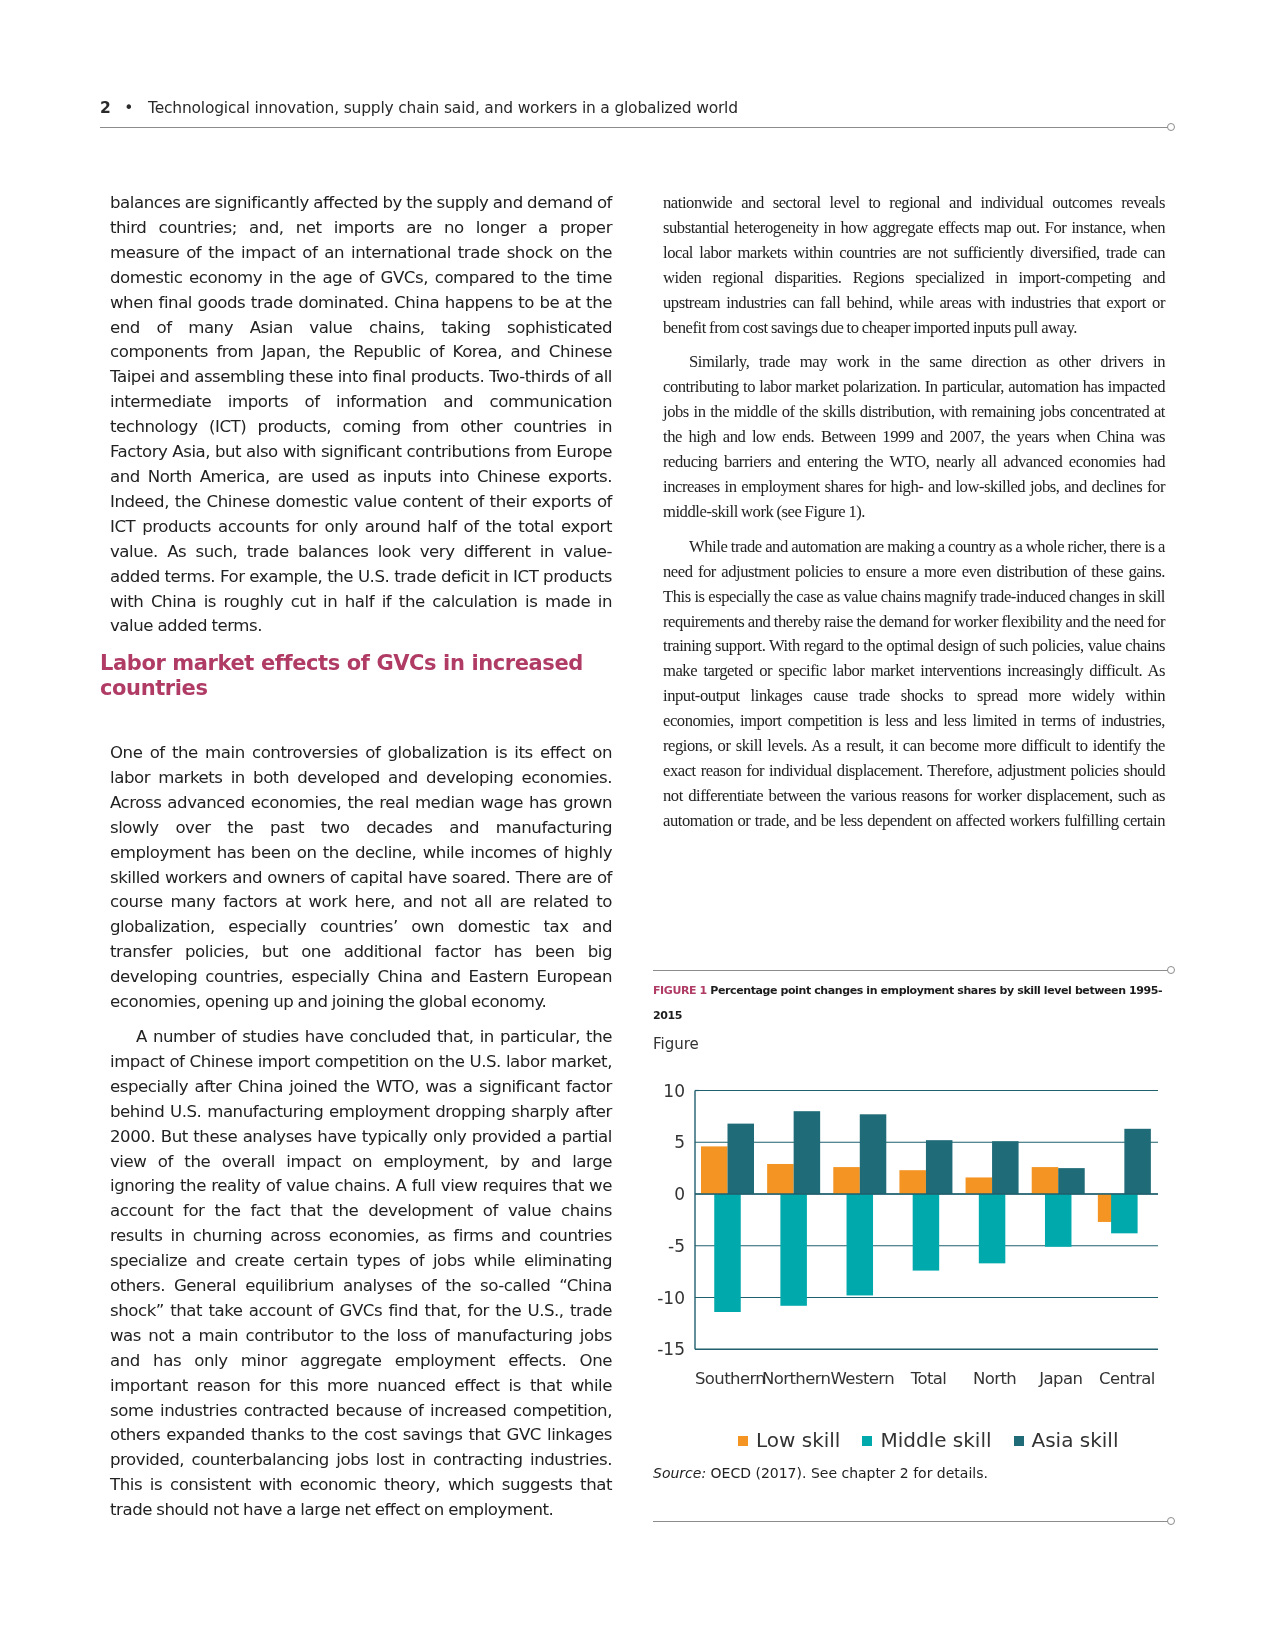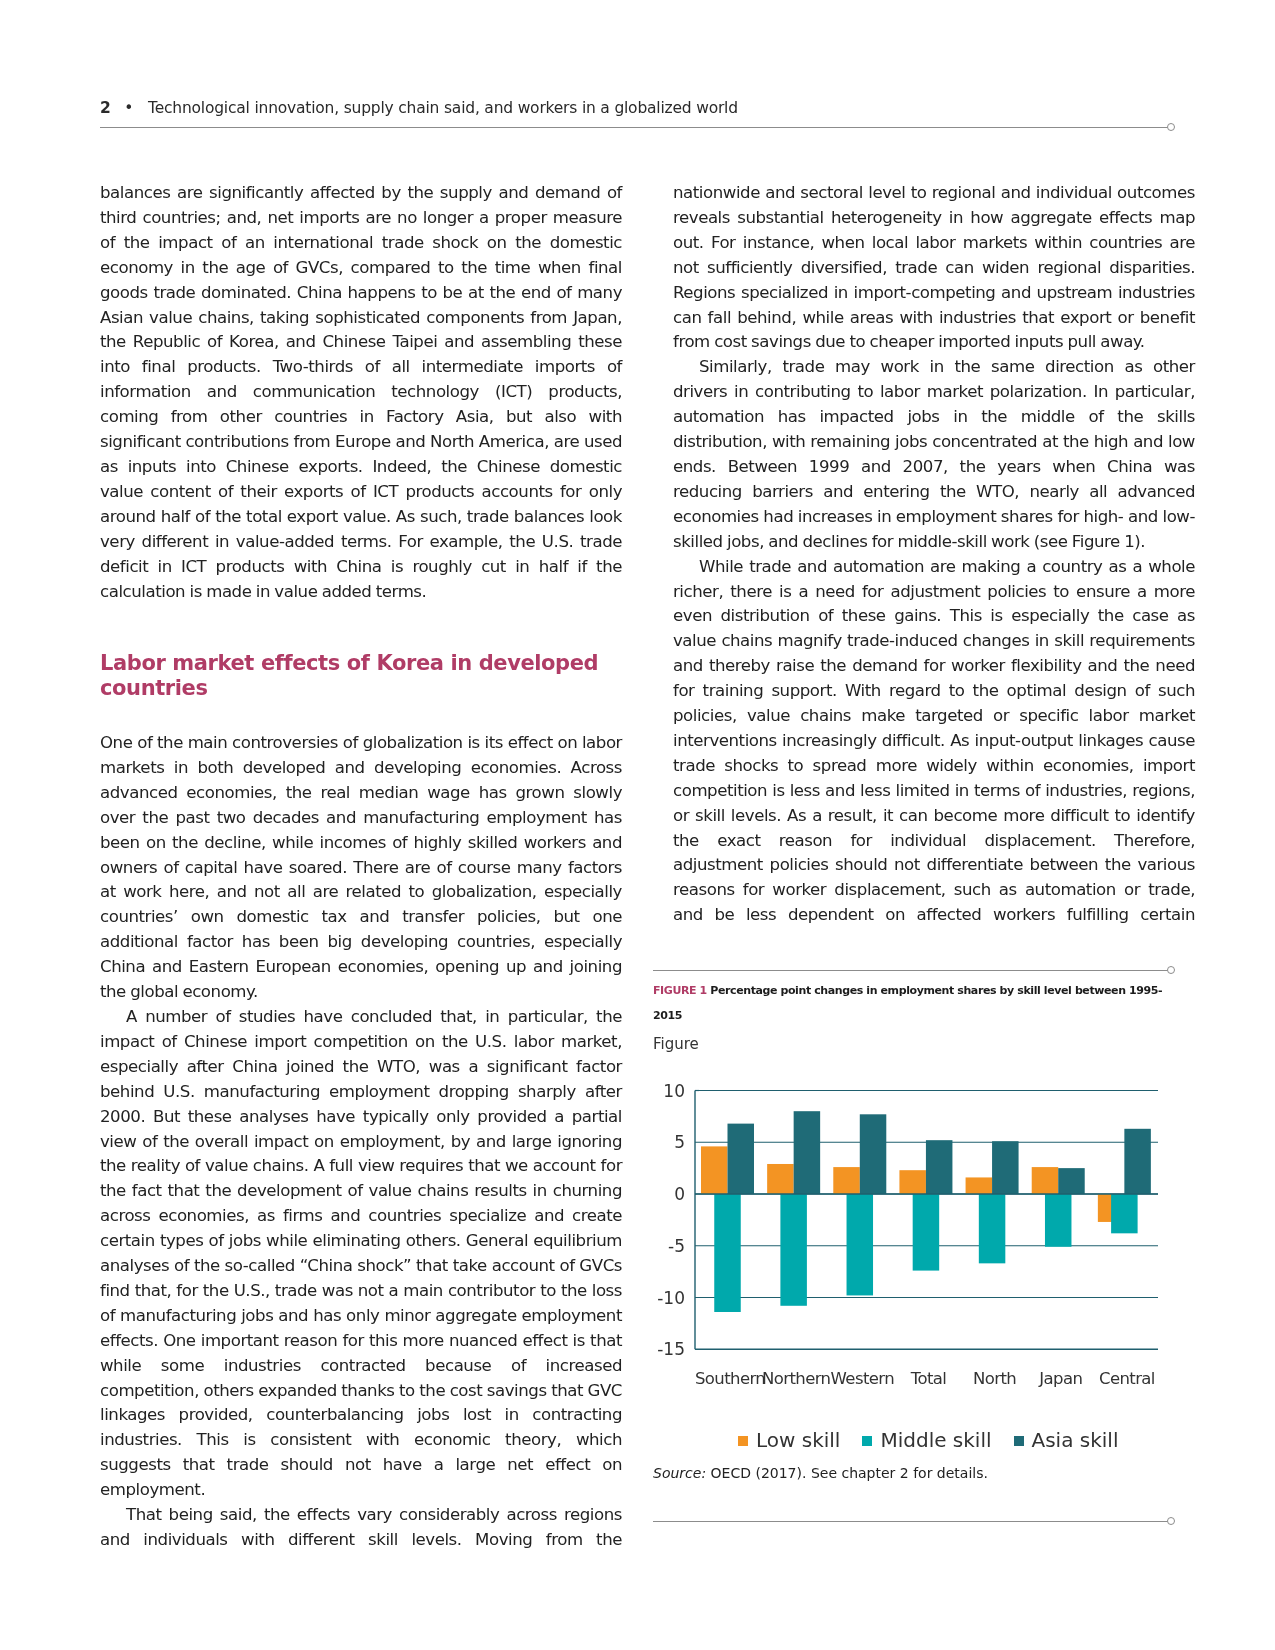--- a/index.html
+++ b/index.html
@@ -6,21 +6,21 @@
   body { width:1275px; height:1650px; position:relative; overflow:hidden;
          font-family:"DejaVu Sans", sans-serif; color:#1f1f1f; }
   .header { position:absolute; left:100px; top:99px; font-size:15.5px; color:#2a2a2a;
             font-family:"DejaVu Sans", sans-serif; letter-spacing:-0.2px; }
   .header .pg { font-weight:bold; margin-right:9px; }
   .header .bullet { margin-right:10px; }
   .rule { position:absolute; height:1px; background:#8c8c8c; }
   .rule-end { position:absolute; width:6px; height:6px; border:1.3px solid #8c8c8c; border-radius:50%; background:#fff; }
   .col { position:absolute; font-size:16.6px; line-height:24.9px; text-align:justify;
          font-family:"DejaVu Sans", sans-serif; letter-spacing:-0.45px; word-spacing:-0.5px; color:#222; }
-  .col p { margin:0; }
+  .col p { margin:10px; }
   .col p.indent { text-indent:26px; }
   .heading { position:absolute; left:100px; top:651px; width:520px; font-size:21px; line-height:25px;
              font-weight:bold; color:#b03c66; font-family:"DejaVu Sans", sans-serif; letter-spacing:-0.4px; }
   .fig-title { position:absolute; left:653px; top:979px; width:530px; font-size:11px; line-height:24.5px;
                font-weight:bold; color:#1c1c1c; letter-spacing:-0.4px; }
   .fig-title .fig-label { color:#b03c66; }
   .fig-unit { position:absolute; left:653px; top:1035px; font-size:15px; color:#333; }
   .chart { position:absolute; left:640px; top:1060px; width:540px; height:330px; }
   .legend { position:absolute; left:738px; top:1428px; font-size:20px; color:#333; white-space:nowrap; }
   .legend .item { display:inline-block; margin-right:22px;text-align:right; }
@@ -36,29 +36,28 @@
   <span class="bullet">•</span>
   <span>Technological innovation, supply chain said, and workers in a globalized world</span>
 </div>
 <div class="rule" style="left:100px; top:127px; width:1068px;"></div>
 <div class="rule-end" style="left:1167px; top:123px;"></div>
 
 <div class="col" style="left:100px; top:181px; width:522px;">
   <p>balances are significantly affected by the supply and demand of third countries; and, net imports are no longer a proper measure of the impact of an international trade shock on the domestic economy in the age of GVCs, compared to the time when final goods trade dominated. China happens to be at the end of many Asian value chains, taking sophisticated components from Japan, the Republic of Korea, and Chinese Taipei and assembling these into final products. Two-thirds of all intermediate imports of information and communication technology (ICT) products, coming from other countries in Factory Asia, but also with significant contributions from Europe and North America, are used as inputs into Chinese exports. Indeed, the Chinese domestic value content of their exports of ICT products accounts for only around half of the total export value. As such, trade balances look very different in value-added terms. For example, the U.S. trade deficit in ICT products with China is roughly cut in half if the calculation is made in value added terms.</p>
 </div>
 
-<div class="heading">Labor market effects of Korea in developed countries</div>
+<div class="heading">Labor market effects of GVCs in increased countries</div>
 
 <div class="col" style="left:100px; top:731px; width:522px;">
   <p>One of the main controversies of globalization is its effect on labor markets in both developed and developing economies. Across advanced economies, the real median wage has grown slowly over the past two decades and manufacturing employment has been on the decline, while incomes of highly skilled workers and owners of capital have soared. There are of course many factors at work here, and not all are related to globalization, especially countries’ own domestic tax and transfer policies, but one additional factor has been big developing countries, especially China and Eastern European economies, opening up and joining the global economy.</p>
   <p class="indent">A number of studies have concluded that, in particular, the impact of Chinese import competition on the U.S. labor market, especially after China joined the WTO, was a significant factor behind U.S. manufacturing employment dropping sharply after 2000. But these analyses have typically only provided a partial view of the overall impact on employment, by and large ignoring the reality of value chains. A full view requires that we account for the fact that the development of value chains results in churning across economies, as firms and countries specialize and create certain types of jobs while eliminating others. General equilibrium analyses of the so-called “China shock” that take account of GVCs find that, for the U.S., trade was not a main contributor to the loss of manufacturing jobs and has only minor aggregate employment effects. One important reason for this more nuanced effect is that while some industries contracted because of increased competition, others expanded thanks to the cost savings that GVC linkages provided, counterbalancing jobs lost in contracting industries. This is consistent with economic theory, which suggests that trade should not have a large net effect on employment.</p>
-  <p class="indent" style="text-align-last:justify;">That being said, the effects vary considerably across regions and individuals with different skill levels. Moving from the</p>
 </div>
 
-<div class="col" style="left:673px; top:181px; width:522px;">
+<div class="col" style="left:653px; top:181px; width:522px;font-family:Liberation Serif, serif;">
   <p>nationwide and sectoral level to regional and individual outcomes reveals substantial heterogeneity in how aggregate effects map out. For instance, when local labor markets within countries are not sufficiently diversified, trade can widen regional disparities. Regions specialized in import-competing and upstream industries can fall behind, while areas with industries that export or benefit from cost savings due to cheaper imported inputs pull away.</p>
   <p class="indent">Similarly, trade may work in the same direction as other drivers in contributing to labor market polarization. In particular, automation has impacted jobs in the middle of the skills distribution, with remaining jobs concentrated at the high and low ends. Between 1999 and 2007, the years when China was reducing barriers and entering the WTO, nearly all advanced economies had increases in employment shares for high- and low-skilled jobs, and declines for middle-skill work (see Figure 1).</p>
   <p class="indent" style="text-align-last:justify;">While trade and automation are making a country as a whole richer, there is a need for adjustment policies to ensure a more even distribution of these gains. This is especially the case as value chains magnify trade-induced changes in skill requirements and thereby raise the demand for worker flexibility and the need for training support. With regard to the optimal design of such policies, value chains make targeted or specific labor market interventions increasingly difficult. As input-output linkages cause trade shocks to spread more widely within economies, import competition is less and less limited in terms of industries, regions, or skill levels. As a result, it can become more difficult to identify the exact reason for individual displacement. Therefore, adjustment policies should not differentiate between the various reasons for worker displacement, such as automation or trade, and be less dependent on affected workers fulfilling certain</p>
 </div>
 
 <div class="rule" style="left:653px; top:970px; width:515px;"></div>
 <div class="rule-end" style="left:1167px; top:966px;"></div>
 
 <div class="fig-title">
   <span class="fig-label">FIGURE 1</span>

